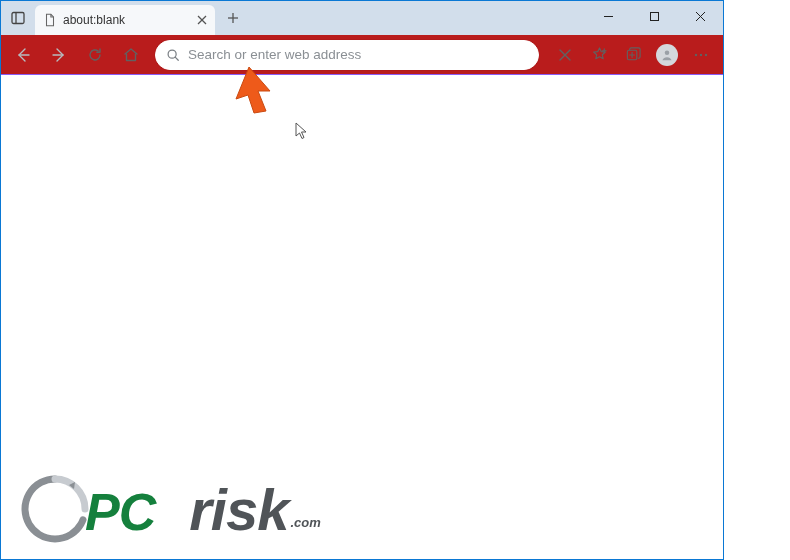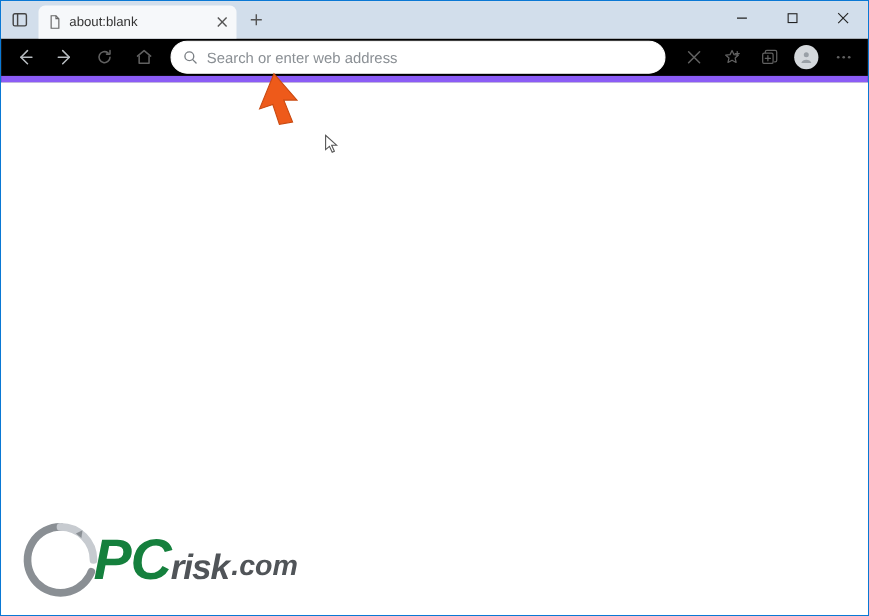--- a/index.html
+++ b/index.html
@@ -1,18 +1,18 @@
 <!DOCTYPE html>
 <html><head>
 <meta charset="utf-8">
 <style>
   * { box-sizing: border-box; margin: 0; padding: 0; }
   html, body { width: 790px; height: 560px; overflow: hidden; font-family: "Segoe UI", Arial, sans-serif; }
   .window {
-    width: 790px; height: 560px;
+    width: 724px; height: 560px;
     border: 1px solid #0a78d4;
     background: #ffffff;
     display: flex; flex-direction: column;
     position: relative;
   }
   .title-bar {
     height: 34px;
     background: #d2deeb;
     display: flex; align-items: center;
     position: relative;
@@ -43,22 +43,22 @@
     position: absolute; right: 0; top: 0;
     display: flex; height: 30px;
   }
   .win-ctrl {
     width: 46px; height: 30px;
     display: flex; align-items: center; justify-content: center;
     color: #333;
   }
   .toolbar {
     height: 40px;
-    background: #000000;
-    border-bottom: 6px solid #8b5cf6;
+    background: #b91c1c;
+    border-bottom: 1px solid #8b5cf6;
     display: flex; align-items: center;
     padding: 0 6px;
     gap: 4px;
   }
   .tb-btn {
     width: 32px; height: 32px;
     display: flex; align-items: center; justify-content: center;
     color: #616161;
     border-radius: 4px;
   }
@@ -109,22 +109,22 @@
   .wm-swish {
     width: 72px; height: 72px;
     margin-right: -6px;
   }
   .wm-text {
     display: flex; align-items: baseline;
     font-style: italic;
     font-weight: 600;
   }
   .wm-pc { color: #15803d; font-size: 52px; letter-spacing: -1px; }
-  .wm-risk { color: #505458; font-size: 32px; letter-spacing: -1px; }
-  .wm-dotcom { color: #505458; font-size: 26px; font-style: italic; margin-left: 2px; position: relative; top: -3px; }
+  .wm-risk { color: #505458; font-size: 58px; letter-spacing: -1px; margin-left: 34px; }
+  .wm-dotcom { color: #505458; font-size: 13px; font-style: italic; margin-left: 2px; position: relative; top: -3px; }
   svg { display: block; }
 </style>
 </head>
 <body>
 
 <div class="window">
 
   <div class="title-bar">
     <div class="tab-strip-button">
       <svg width="16" height="16" viewBox="0 0 16 16">

